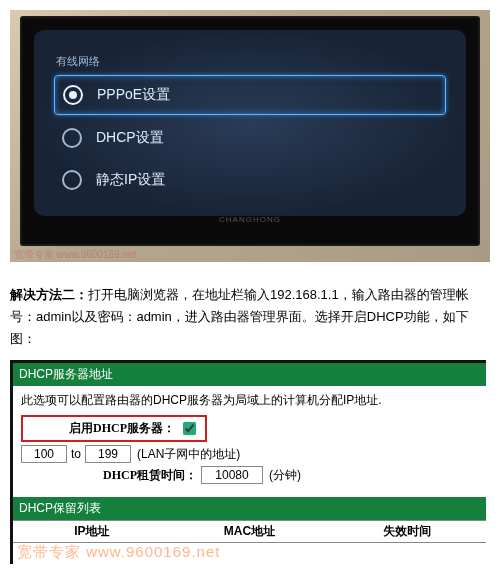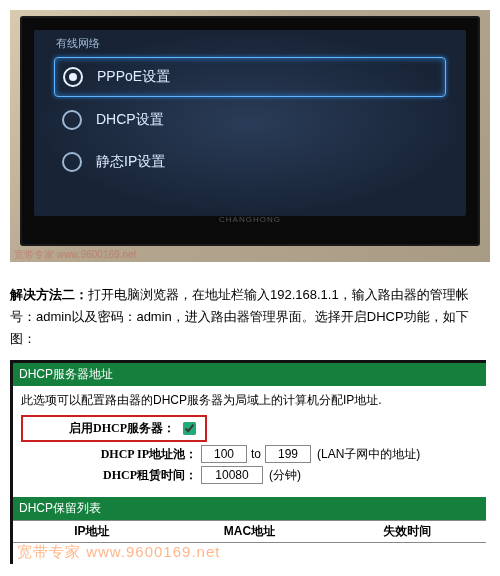--- a/index.html
+++ b/index.html
@@ -28,22 +28,22 @@
     width: 100%;
     height: 230px;
     box-sizing: border-box;
     position: relative;
   }
   .tv-screen {
     position: absolute;
     inset: 12px 12px 28px 12px;
     background: #1a2a40;
     background: radial-gradient(ellipse at center, #2a3c58 0%, #182436 70%);
-    border-radius: 2px;
-    padding: 4px 20px;
+    border-radius: 10px;
+    padding: 22px 20px;
     box-sizing: border-box;
     color: #cfe6ff;
   }
   .screen-title {
     font-size: 11px;
     padding: 2px 0 6px 2px;
     color: #9fb8d4;
   }
   .radio-row {
     display: flex;
@@ -207,21 +207,20 @@
     <div class="note">此选项可以配置路由器的DHCP服务器为局域上的计算机分配IP地址.</div>
 
     <div class="field-row">
       <span class="redbox">
         <span class="field-label" style="width:150px">启用DHCP服务器：</span>
         <input type="checkbox" class="cb" checked="" style="">
       </span>
     </div>
 
     <div class="field-row">
-      <span class="field-label">DHCP IP地址池：</span>
       <input class="inp sm" value="100" style="">
       <span style="margin:0 4px">to</span>
       <input class="inp sm" value="199" style="">
       <span class="hint">(LAN子网中的地址)</span>
     </div>
 
     <div class="field-row">
       <span class="field-label">DHCP租赁时间：</span>
       <input class="inp md" value="10080" style="">
       <span class="hint">(分钟)</span>

